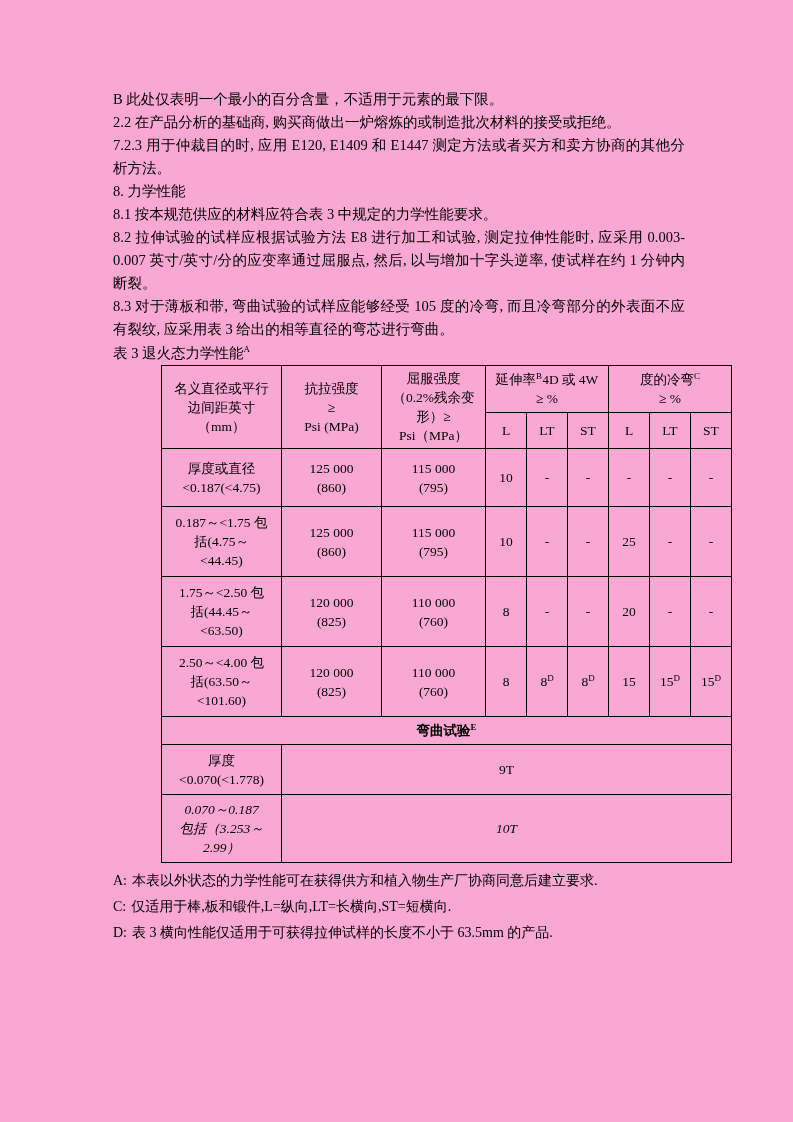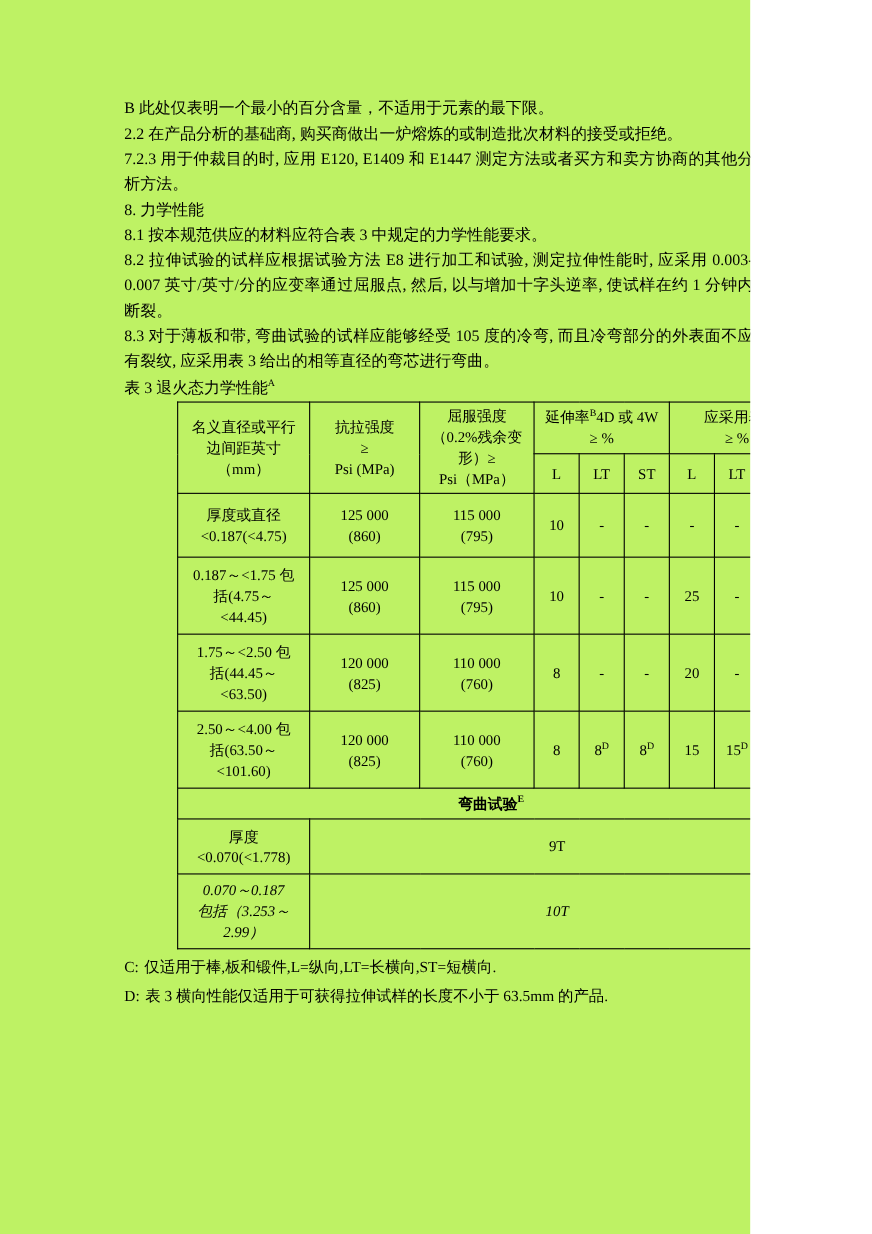--- a/index.html
+++ b/index.html
@@ -1,18 +1,18 @@
 <!DOCTYPE html>
 <html><head>
 <meta charset="utf-8">
 <style>
   * { box-sizing: border-box; }
   html, body { margin: 0; padding: 0; background: #ffffff; }
   .page {
-    width: 682px; height: 1122px; background: #bef264; position: relative;
+    width: 793px; height: 1122px; background: #f9a8d4; position: relative;
     font-family: "Liberation Serif", "DejaVu Serif", serif; color: #000;
     overflow: hidden;
   }
   .content { position: absolute; left: 113px; top: 88px; width: 572px; }
   .para { font-size: 14.5px; line-height: 23px; margin: 0; text-align: justify; }
   .caption { font-size: 14.5px; line-height: 22px; margin: 1px 0 1px 0; }
   sup { font-size: 9px; vertical-align: super; line-height: 0; }
 
   table.t3 { width: 570px; border-collapse: collapse; table-layout: fixed; font-size: 13.5px; margin-left: 48px; }
   table.t3 th, table.t3 td {
@@ -80,21 +80,21 @@
             <div>Psi（MPa）</div>
           </th>
           <th colspan="3">
             <div>
               <span>延伸率</span><sup>B</sup><span>4D 或 4W</span>
             </div>
             <div>≥  %</div>
           </th>
           <th colspan="3">
             <div>
-              <span>应采用表</span><sup>C</sup>
+              <span>度的冷弯</span><sup>C</sup>
             </div>
             <div>≥  %</div>
           </th>
         </tr>
         <tr class="hdr-sub">
           <th>L</th>
           <th>LT</th>
           <th>ST</th>
           <th>L</th>
           <th>LT</th>
@@ -208,20 +208,23 @@
               <div>包括（3.253～</div>
               <div>2.99）</div>
           </td>
           <td colspan="8">10T</td>
         </tr>
       </tbody>
     </table>
 
     <div class="footnotes">
       <p class="footnote">
+        <span class="fn-label">A:</span><span>本表以外状态的力学性能可在获得供方和植入物生产厂协商同意后建立要求.</span>
+      </p>
+      <p class="footnote">
         <span class="fn-label">C:</span><span>仅适用于棒,板和锻件,L=纵向,LT=长横向,ST=短横向.</span>
       </p>
       <p class="footnote">
         <span class="fn-label">D:</span><span>表 3 横向性能仅适用于可获得拉伸试样的长度不小于 63.5mm 的产品.</span>
       </p>
     </div>
 
   </div>
 </div>
 

